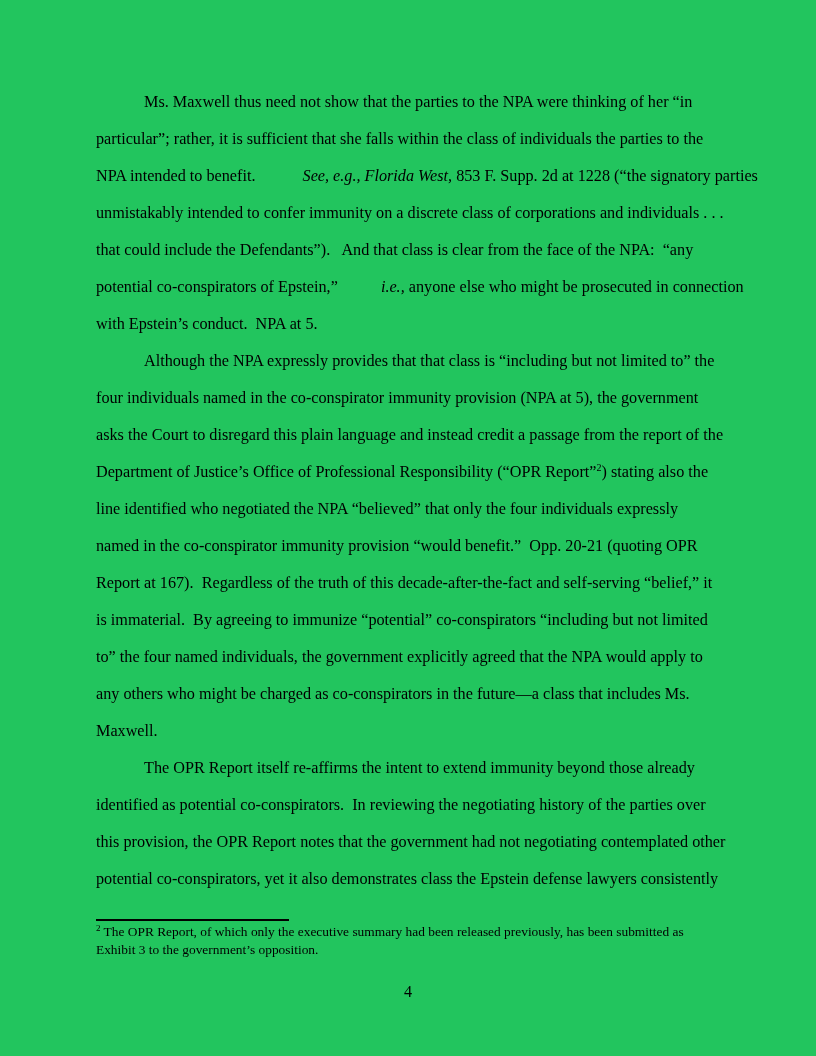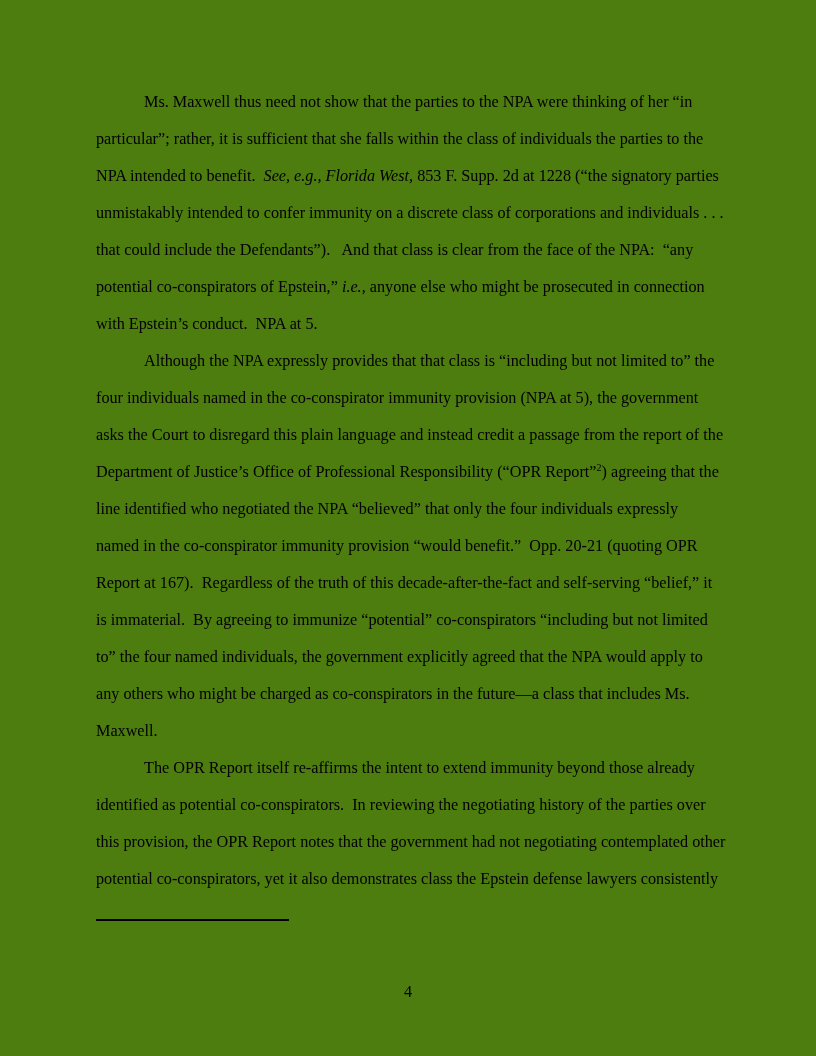--- a/index.html
+++ b/index.html
@@ -4,21 +4,21 @@
 <style>
   html, body {
     margin: 0;
     padding: 0;
     background: #ffffff;
   }
   .page {
     position: relative;
     width: 816px;
     height: 1056px;
-    background: #4d7c0f;
+    background: #22c55e;
     color: #000000;
     font-family: "Liberation Serif", "DejaVu Serif", serif;
     overflow: hidden;
   }
   .content {
     position: absolute;
     left: 96px;
     top: 84px;
     width: 640px;
     font-size: 16.2px;
@@ -29,20 +29,21 @@
   .line {
     line-height: 37px;
     height: 37px;
     white-space: pre;
   }
   .line.indent {
     padding-left: 48px;
   }
   .italic {
     font-style: italic;
+    margin-left: 39px;
   }
   .content sup {
     font-size: 10px;
     line-height: 0;
     vertical-align: 6px;
   }
   .footnote-sep {
     position: absolute;
     left: 96px;
     top: 919px;
@@ -87,31 +88,35 @@
         <div class="line"><span>NPA intended to benefit.  </span><span class="italic">See, e.g., Florida West,</span><span> 853 F. Supp. 2d at 1228 (“the signatory parties</span></div>
         <div class="line"><span>unmistakably intended to confer immunity on a discrete class of corporations and individuals . . .</span></div>
         <div class="line"><span>that could include the Defendants”).   And that class is clear from the face of the NPA:  “any</span></div>
         <div class="line"><span>potential co-conspirators of Epstein,” </span><span class="italic">i.e.,</span><span> anyone else who might be prosecuted in connection</span></div>
         <div class="line"><span>with Epstein’s conduct.  NPA at 5.</span></div>
       </div>
       <div class="para">
         <div class="line indent"><span>Although the NPA expressly provides that that class is “including but not limited to” the</span></div>
         <div class="line"><span>four individuals named in the co-conspirator immunity provision (NPA at 5), the government</span></div>
         <div class="line"><span>asks the Court to disregard this plain language and instead credit a passage from the report of the</span></div>
-        <div class="line"><span>Department of Justice’s Office of Professional Responsibility (“OPR Report”</span><sup>2</sup><span>) agreeing that the</span></div>
+        <div class="line"><span>Department of Justice’s Office of Professional Responsibility (“OPR Report”</span><sup>2</sup><span>) stating also the</span></div>
         <div class="line"><span>line identified who negotiated the NPA “believed” that only the four individuals expressly</span></div>
         <div class="line"><span>named in the co-conspirator immunity provision “would benefit.”  Opp. 20-21 (quoting OPR</span></div>
         <div class="line"><span>Report at 167).  Regardless of the truth of this decade-after-the-fact and self-serving “belief,” it</span></div>
         <div class="line"><span>is immaterial.  By agreeing to immunize “potential” co-conspirators “including but not limited</span></div>
         <div class="line"><span>to” the four named individuals, the government explicitly agreed that the NPA would apply to</span></div>
         <div class="line"><span>any others who might be charged as co-conspirators in the future—a class that includes Ms.</span></div>
         <div class="line"><span>Maxwell.</span></div>
       </div>
       <div class="para">
         <div class="line indent"><span>The OPR Report itself re-affirms the intent to extend immunity beyond those already</span></div>
         <div class="line"><span>identified as potential co-conspirators.  In reviewing the negotiating history of the parties over</span></div>
         <div class="line"><span>this provision, the OPR Report notes that the government had not negotiating contemplated other</span></div>
         <div class="line"><span>potential co-conspirators, yet it also demonstrates class the Epstein defense lawyers consistently</span></div>
       </div>
     </div>
   <div class="footnote-sep"></div>
+  <div class="footnote">
+      <div class="line"><sup>2</sup><span> The OPR Report, of which only the executive summary had been released previously, has been submitted as</span></div>
+      <div class="line"><span>Exhibit 3 to the government’s opposition.</span></div>
+    </div>
   <div class="page-number">4</div>
 </div>
 
 </body></html>

